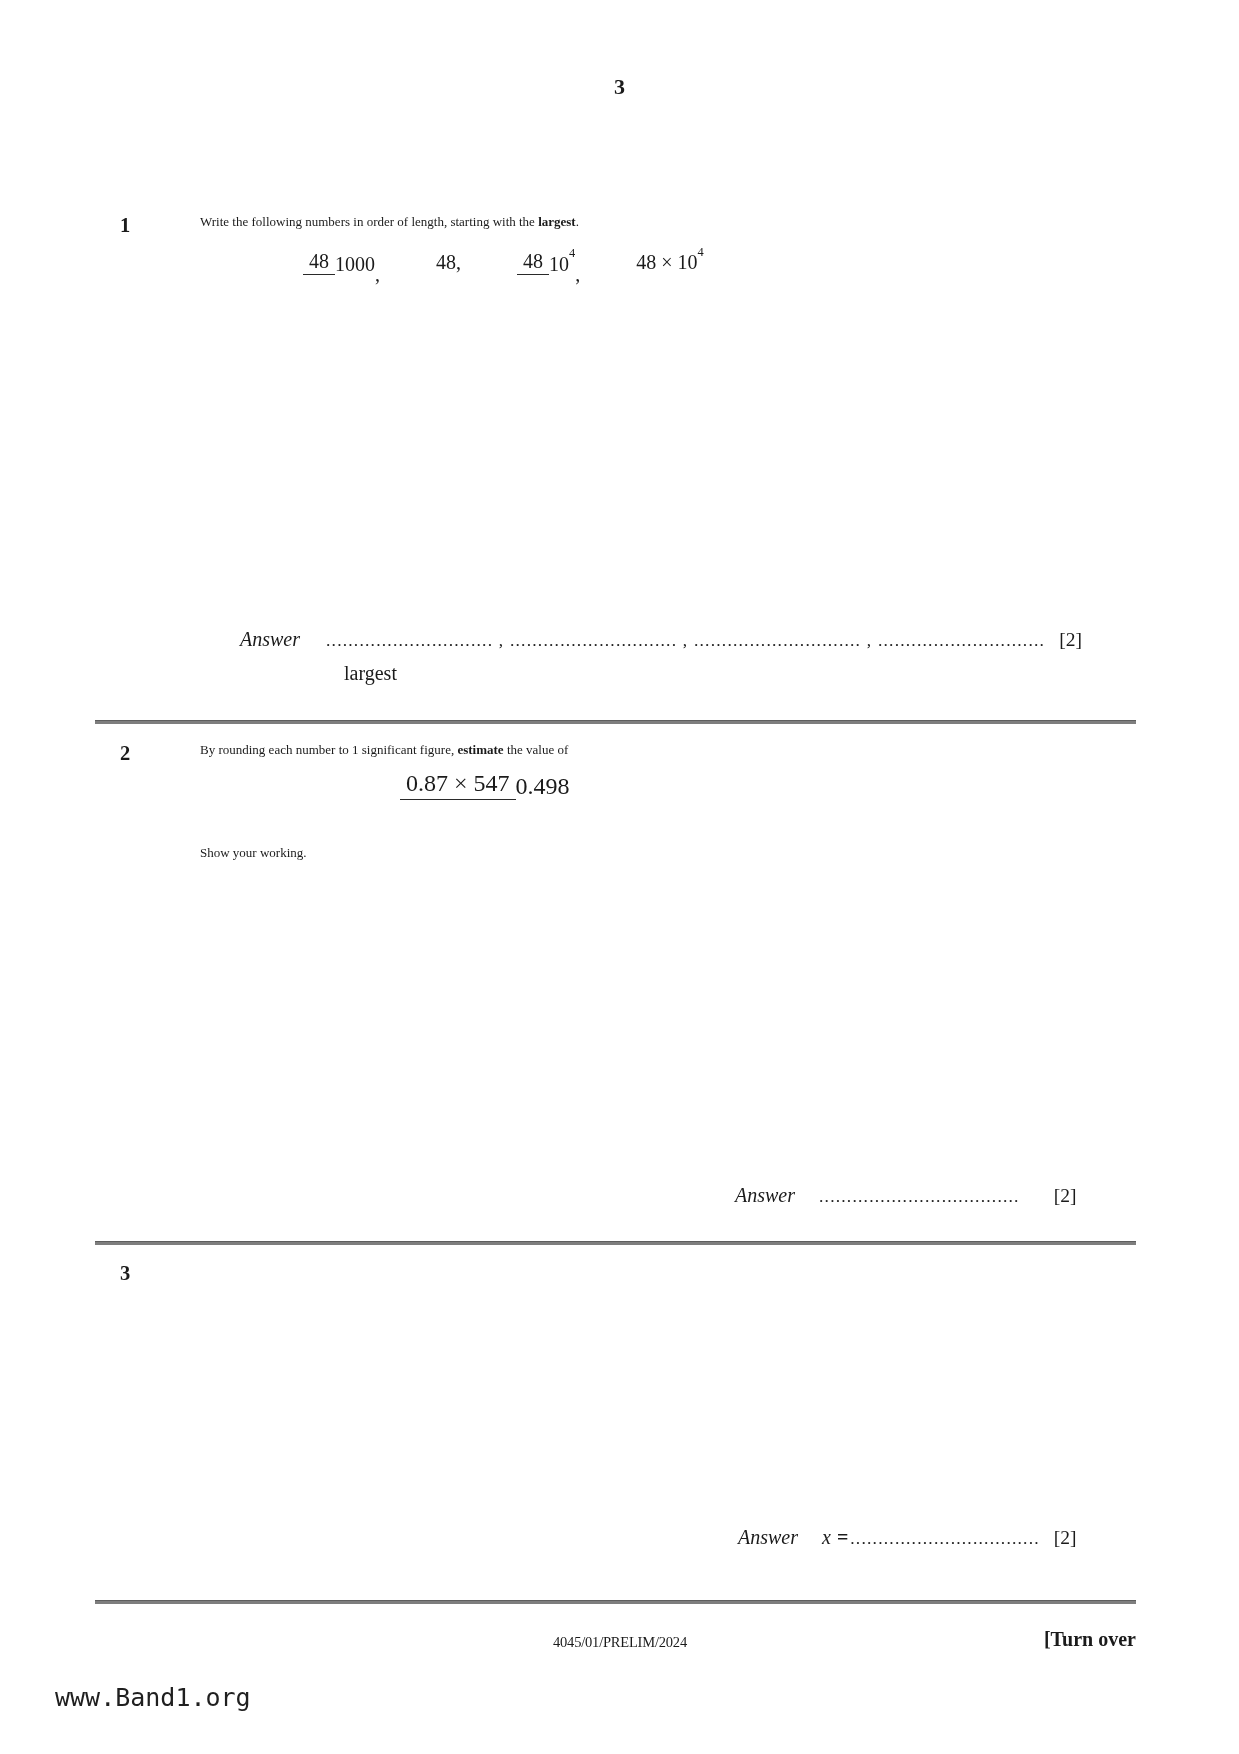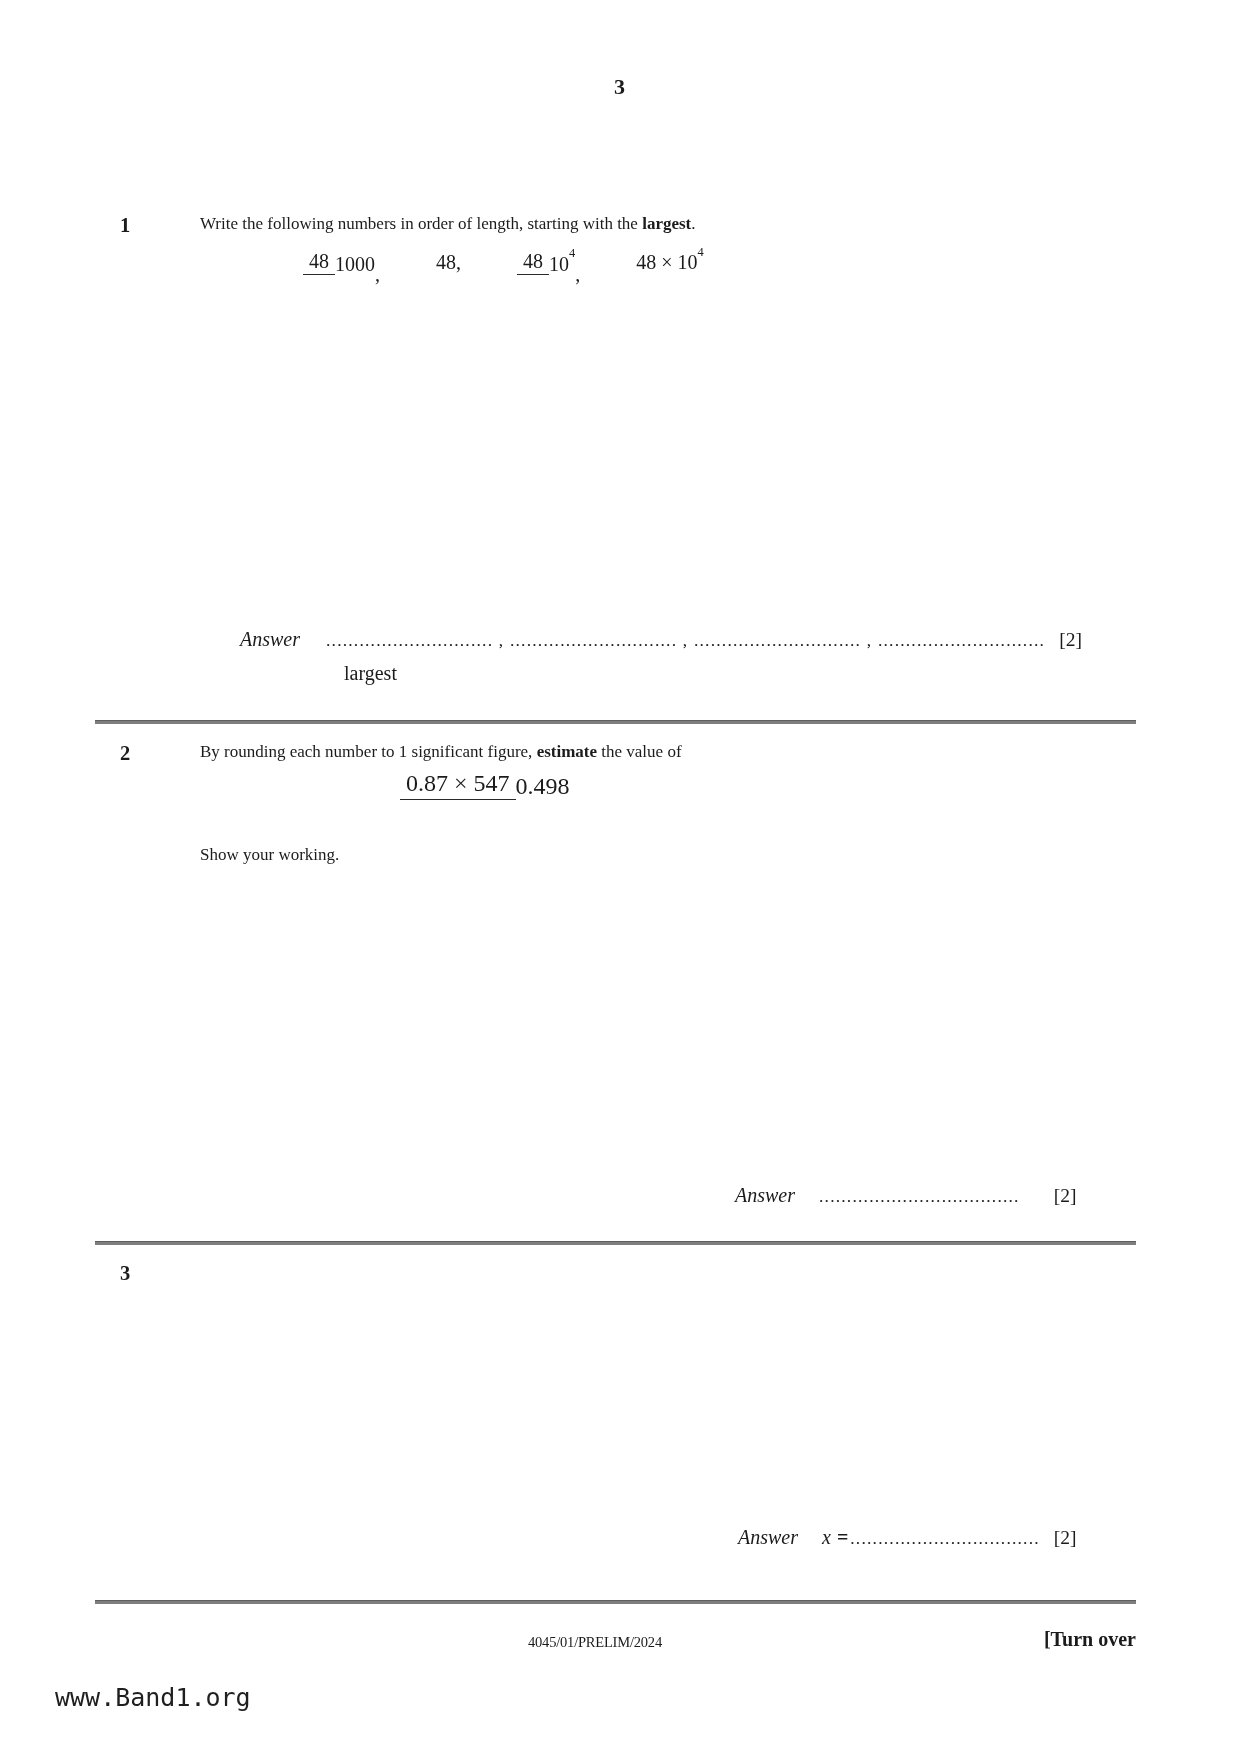--- a/index.html
+++ b/index.html
@@ -9,21 +9,21 @@
     background:#ffffff;
     font-family:"Liberation Serif","DejaVu Serif",serif;
     color:#1b1b1b;
     overflow:hidden;
   }
   .abs{position:absolute;}
   .center-line{left:0;width:1239px;text-align:center;}
   .bold{font-weight:bold;}
   .italic{font-style:italic;}
   .qnum{font-weight:bold;font-size:20.5px;}
-  .qtext{font-size:17px;white-space:nowrap;}
+  .qtext{font-size:13px;white-space:nowrap;}
   .values-row{display:flex;align-items:center;gap:56px;font-size:20px;}
   .frac{display:inline-flex;align-items:center;line-height:1.12;text-align:center;}
   .frac .num{border-bottom:1.8px solid #2a2a2a;padding:0 6px 2px;}
   .frac .den{padding-top:2px;}
   .frac-comma{align-self:center;transform:translateY(12px);}
   sup{font-size:0.62em;position:relative;top:-0.45em;line-height:0;}
   .answer-line{display:flex;align-items:baseline;font-size:20px;white-space:nowrap;}
   .answer-label{font-style:italic;}
   .dots{font-size:17.5px;letter-spacing:1.2px;color:#222;}
   .marks{font-size:19.5px;}
@@ -103,18 +103,18 @@
 
   <div class="abs answer-line" style="left:738px;top:1526px;">
     <span class="answer-label" style="margin-right:24px;">Answer</span>
     <span class="italic">x</span>
     <span class="bold" style="margin:0 2px 0 6px;">=</span>
     <span class="dots">..................................</span>
     <span class="marks" style="margin-left:14px;">[2]</span>
   </div>
 
   <div class="abs divider" style="top:1600px;"></div>
-  <div class="abs footer-code" style="left:0;width:1190px;top:1634px;text-align:center;">4045/01/PRELIM/2024</div>
+  <div class="abs footer-code" style="left:0;width:1190px;top:1634px;text-align:center;padding-left:25px;">4045/01/PRELIM/2024</div>
   <div class="abs turn-over" style="right:103px;top:1628px;margin-left:35px;">[Turn over</div>
 
   <div class="abs watermark" style="left:55px;top:1683px;">www.Band1.org</div>
 
 </div>
 
 </body></html>

